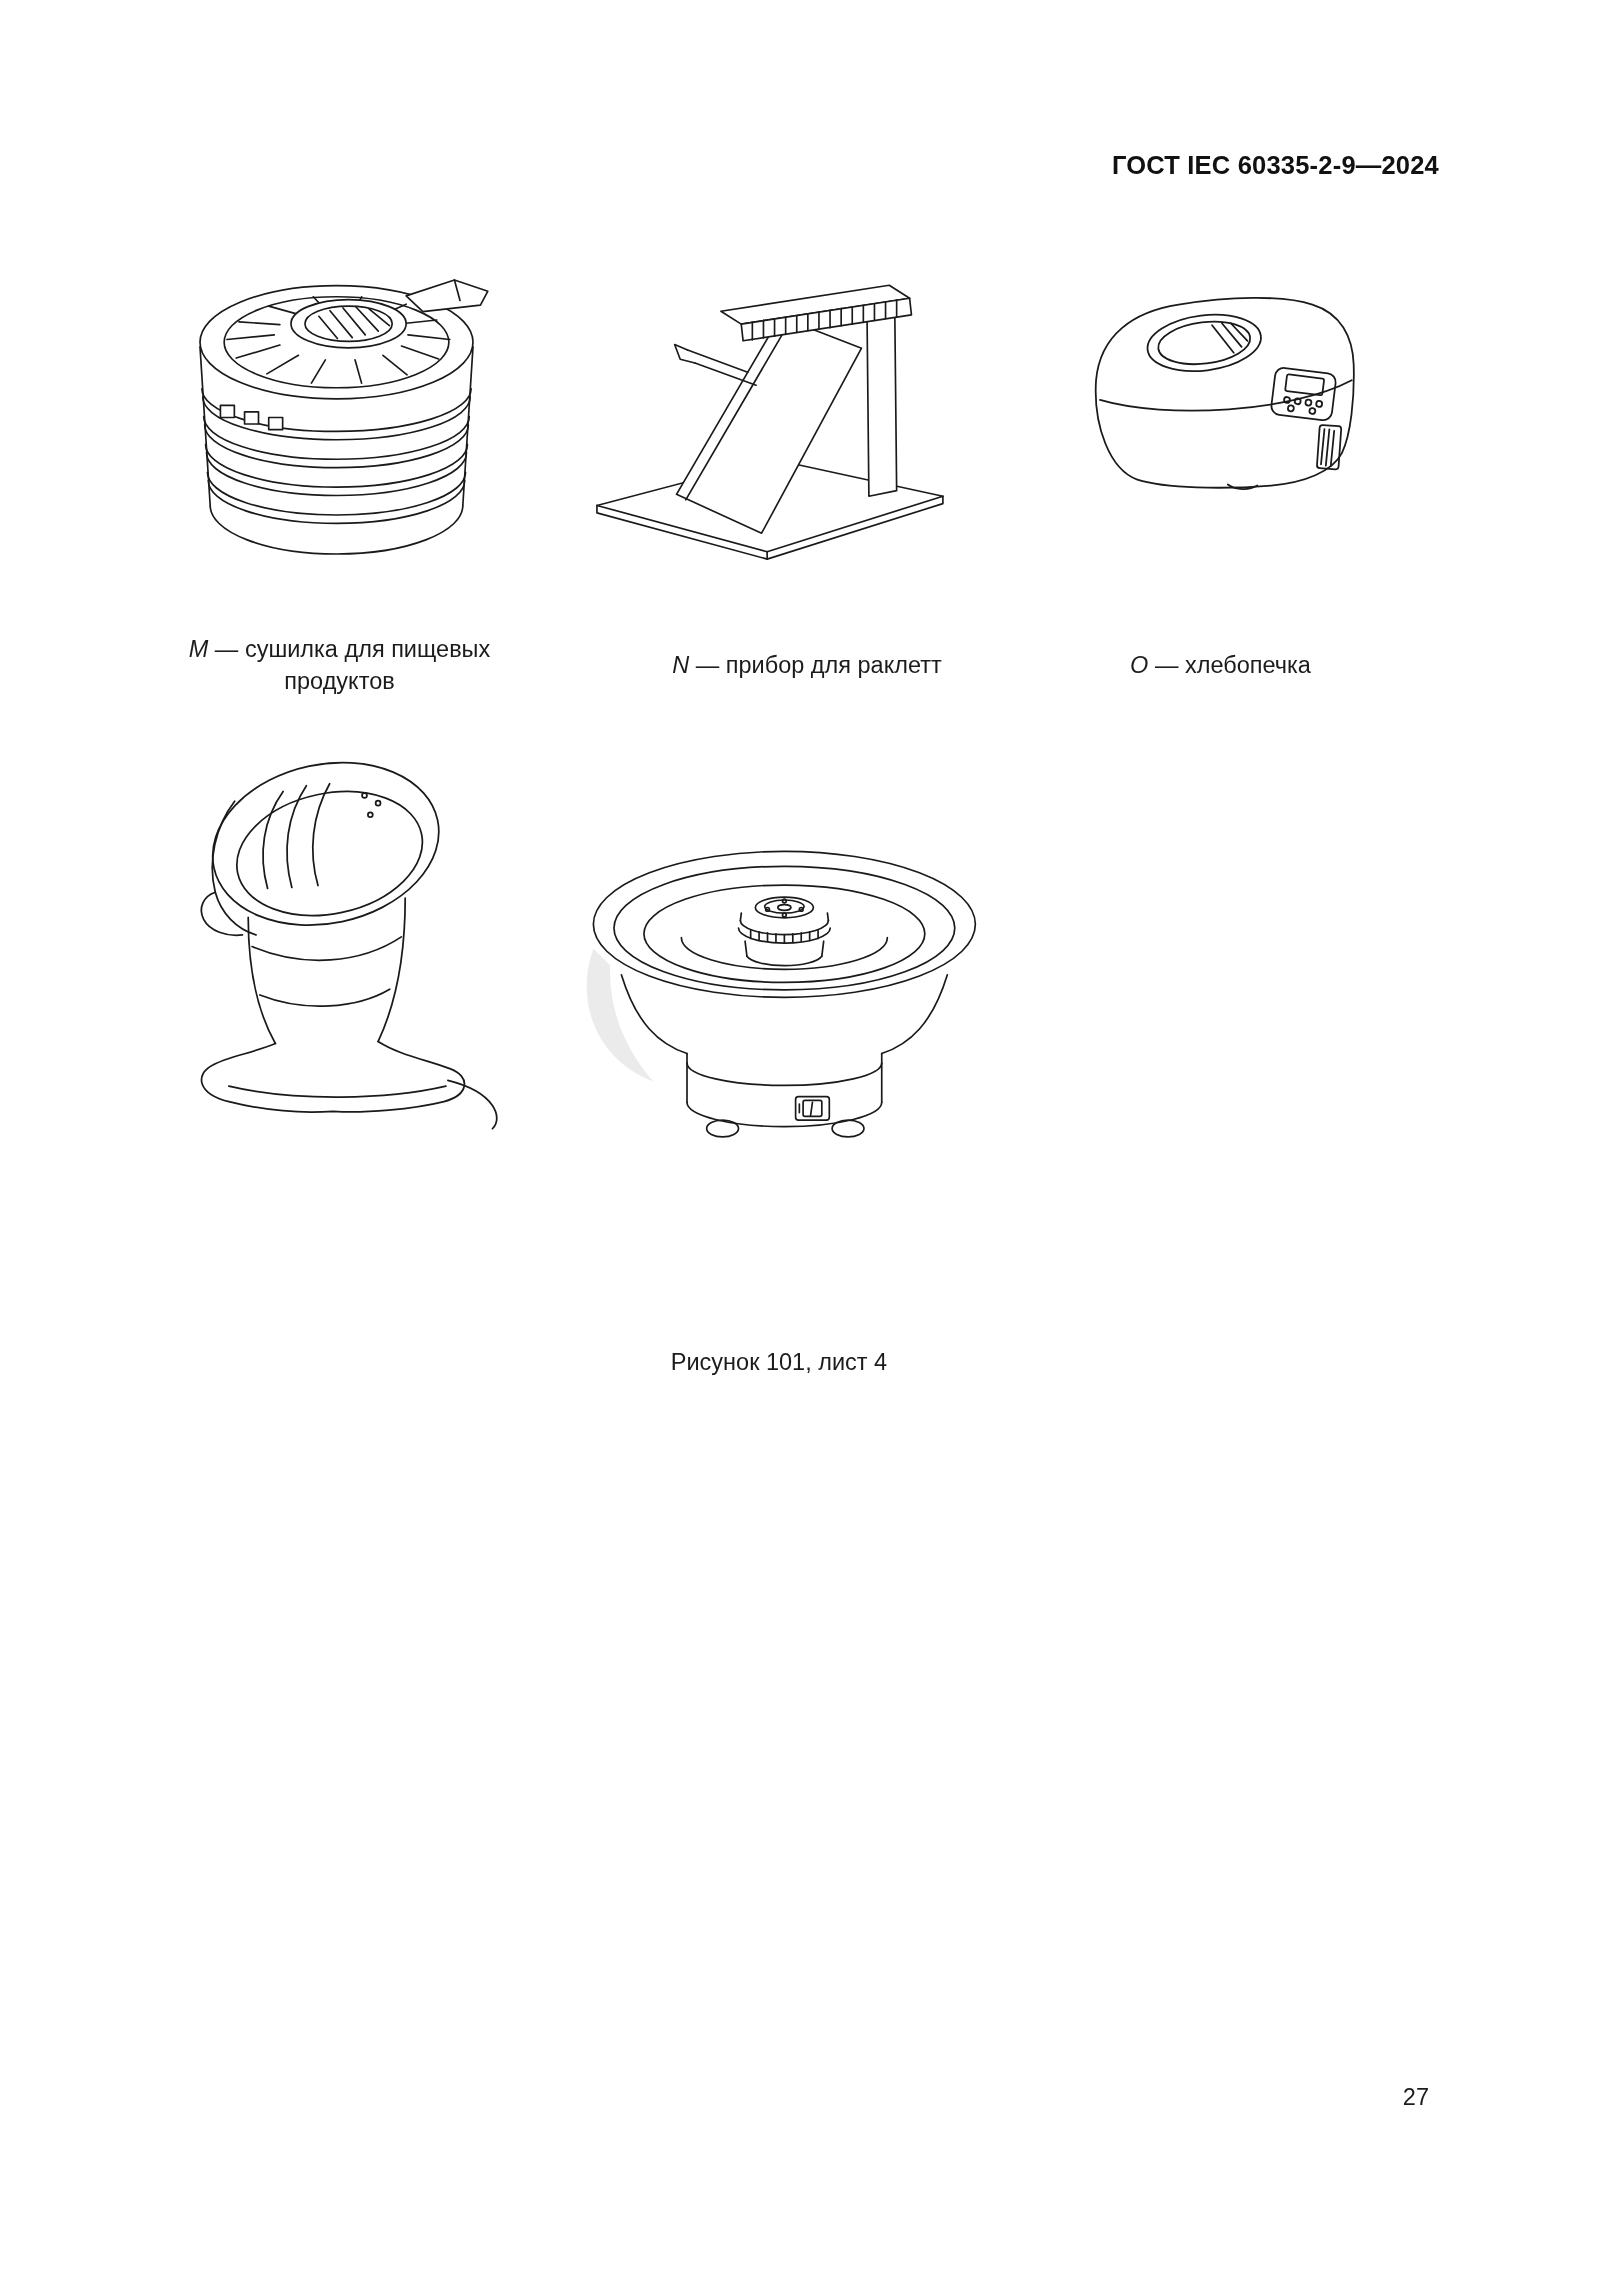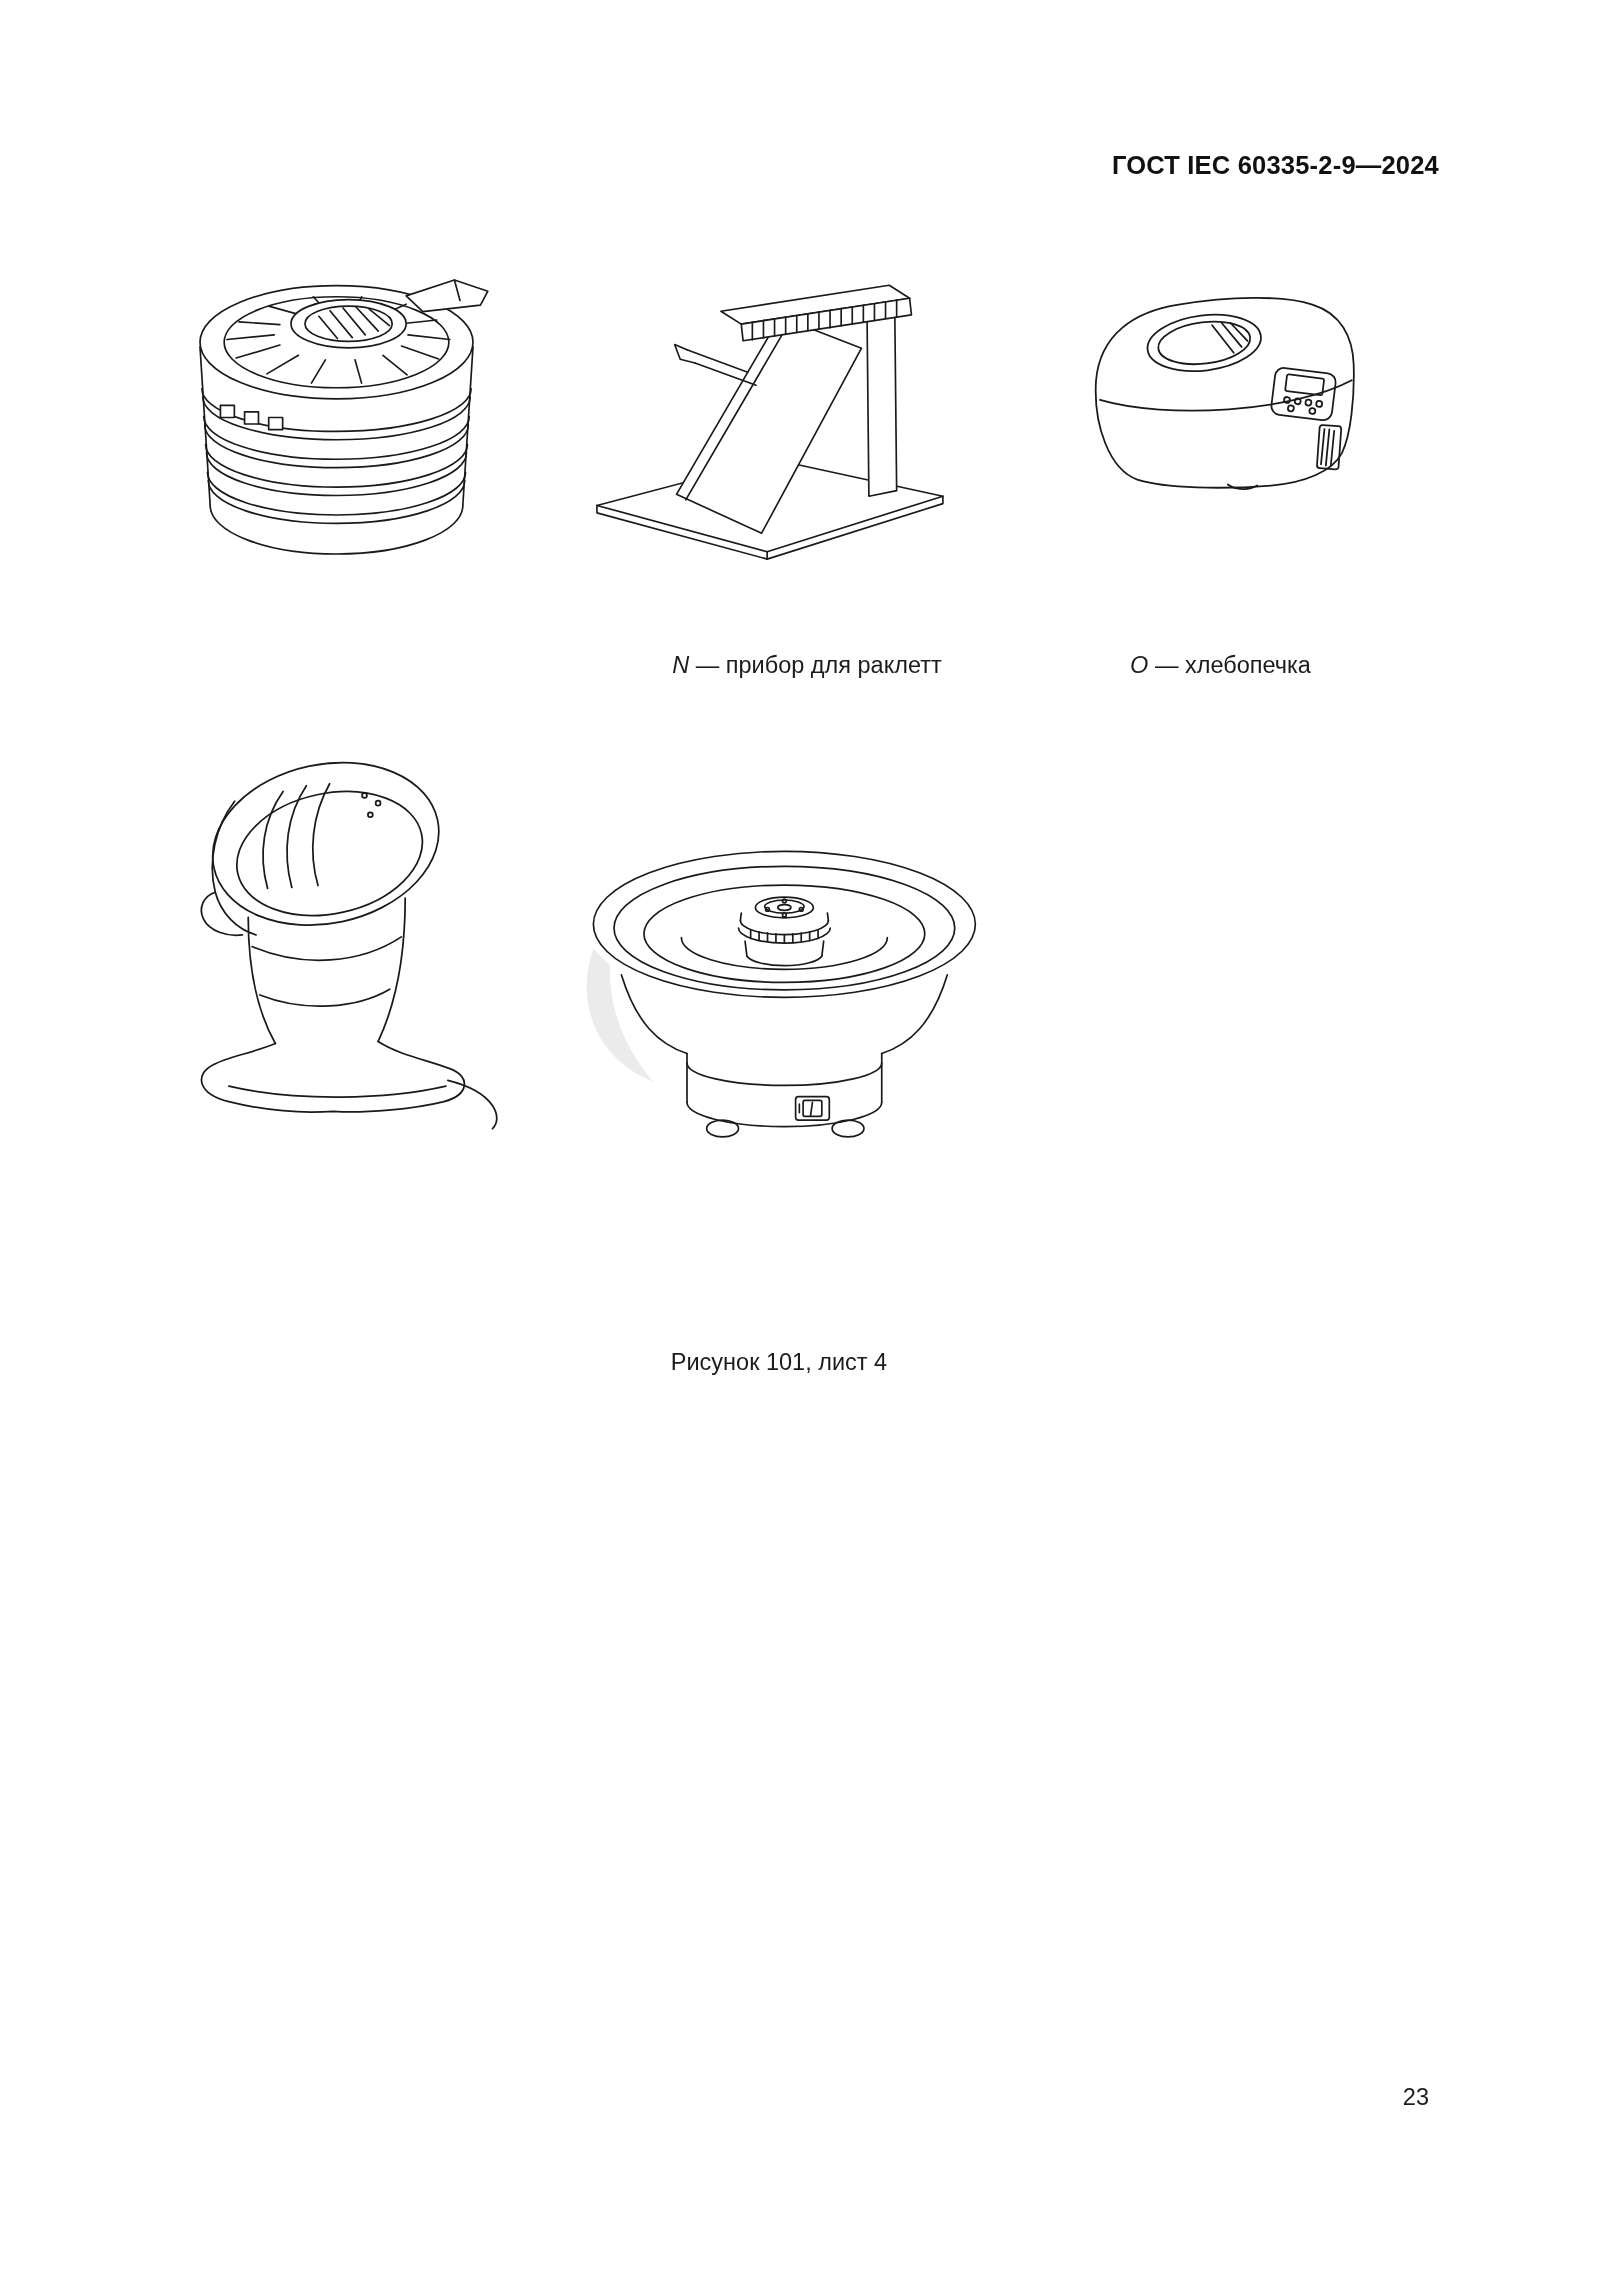--- a/index.html
+++ b/index.html
@@ -113,20 +113,23 @@
 
       <g transform="rotate(4 269 170)">
         <rect x="258" y="148" width="22" height="44" rx="3"></rect>
         <path d="M263,152 L262,188 M268,152 L267,189 M273,153 L272,189"></path>
       </g>
 
       <path d="M166,208 C174,214 188,214 196,209"></path>
     </g>
   </svg>
 
+  <div class="abs caption" style="left:178px;top:629px;width:323px;">
+    <span class="cap-letter">M</span><span> — </span><span>сушилка для пищевых продуктов</span>
+  </div>
   <div class="abs caption" style="left:621px;top:645px;width:372px;">
     <span class="cap-letter">N</span><span> — </span><span>прибор для раклетт</span>
   </div>
   <div class="abs caption" style="left:1044px;top:645px;width:353px;">
     <span class="cap-letter">O</span><span> — </span><span>хлебопечка</span>
   </div>
 
   <svg class="abs" style="left:159px;top:741px;" width="349" height="407" viewBox="0 0 360 420">
     <g class="art">
 
@@ -190,16 +193,16 @@
       <path d="M262,294 L260,308 M248,296 L248,305"></path>
 
       <ellipse cx="166" cy="322" rx="17" ry="9"></ellipse>
       <ellipse cx="300" cy="322" rx="17" ry="9"></ellipse>
     </g>
   </svg>
 
 
   <div class="abs sheet-caption" style="left:583px;top:1345px;width:392px;">Рисунок 101, лист 4</div>
 
-  <div class="abs pagenum" style="top:2080px;right:192px;">23</div>
+  <div class="abs pagenum" style="top:2080px;right:192px;">27</div>
 
 </div>
 
 
 </body></html>

